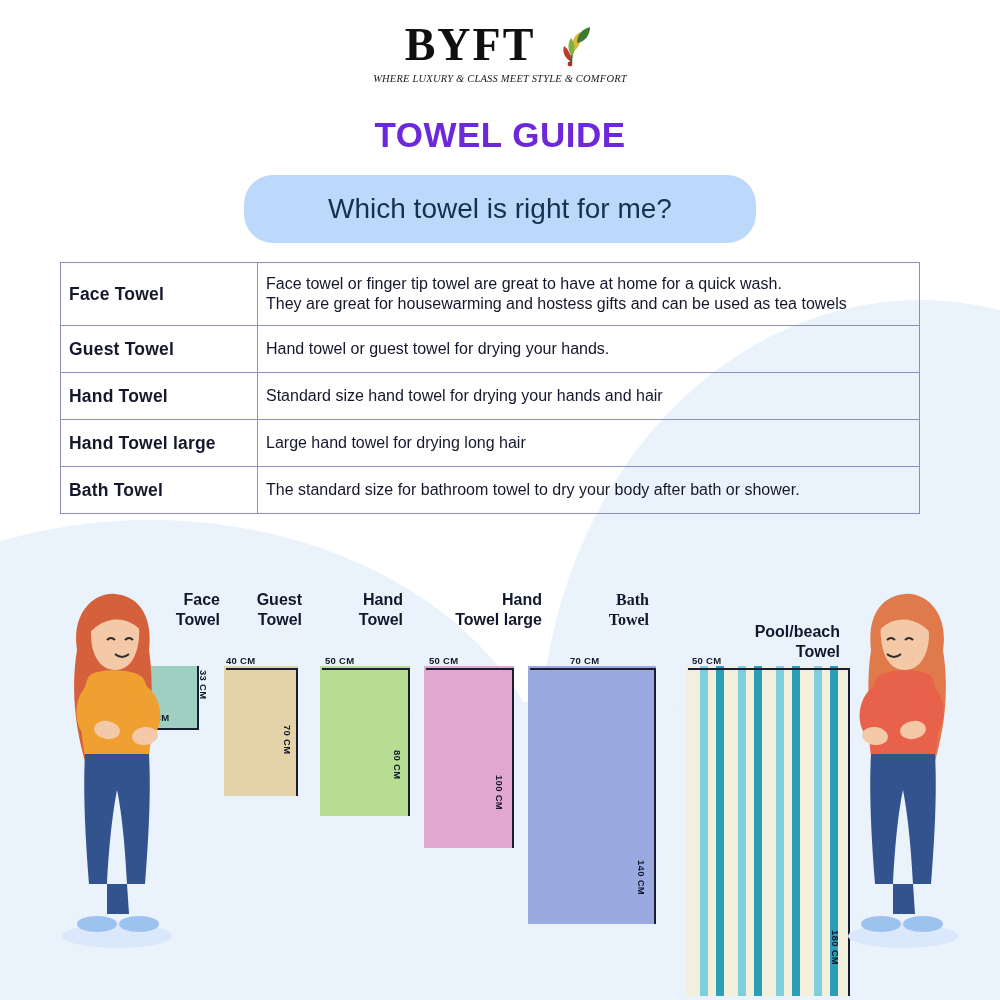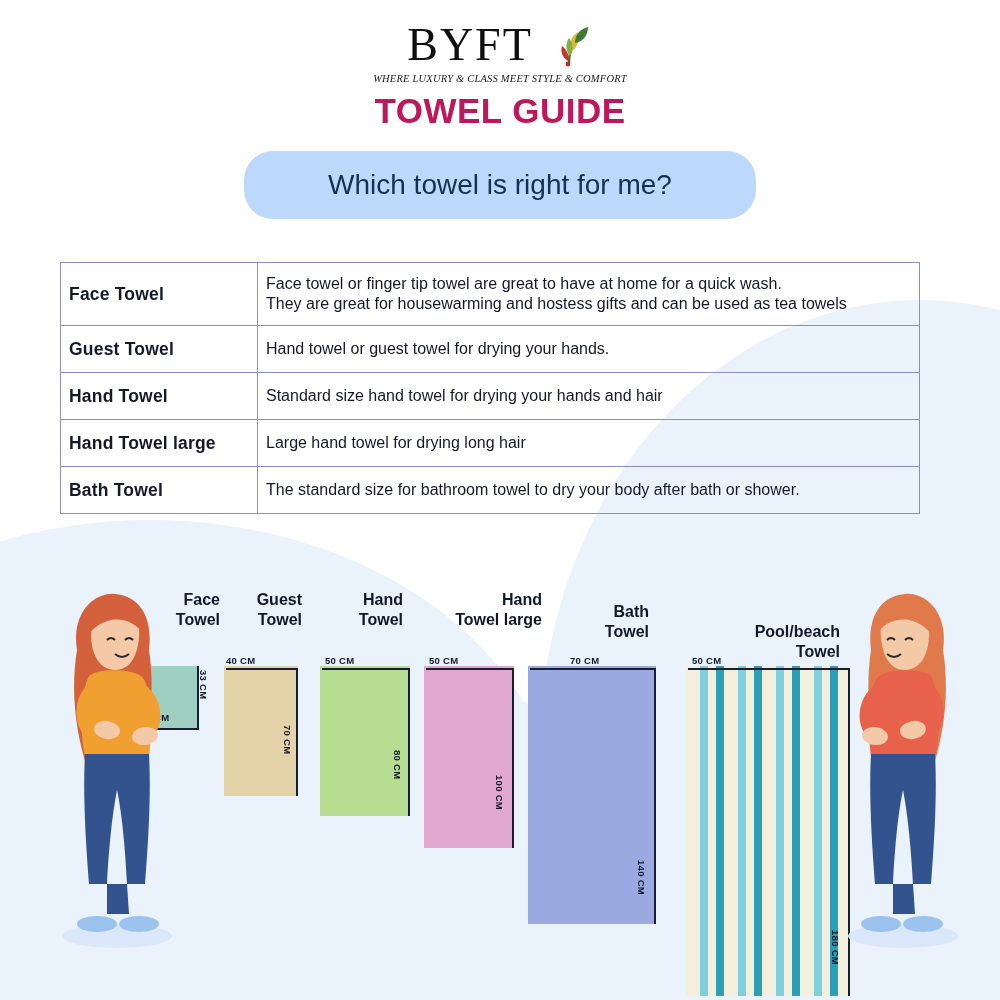--- a/index.html
+++ b/index.html
@@ -34,32 +34,32 @@
     text-align: center;
     padding-top: 22px;
   }
   #brand-row {
     display: flex; align-items: center; justify-content: center;
     gap: 6px;
   }
   #brand-name {
     font-family: "Liberation Serif", serif;
     font-size: 46px; letter-spacing: 2px;
-    font-weight: 400; color: #0f0f0f;
+    font-weight: 700; color: #0f0f0f;
     line-height: 1;
   }
   #brand-tagline {
     font-family: "Liberation Serif", serif;
     font-size: 10.5px; letter-spacing: 0.2px;
     color: #1a1a1a; margin-top: 5px; font-style: italic;
   }
   #guide-title {
     font-family: "Liberation Sans", sans-serif;
     font-weight: bold; font-size: 35px;
-    color: #be185d; margin-top: 7px; letter-spacing: 0.5px;
+    color: #6d28d9; margin-top: 31px; letter-spacing: 0.5px;
   }
   #question-pill {
     margin: 20px auto 0;
     width: 512px; height: 68px;
     background: #bcd9fb; border-radius: 29px;
     display: flex; align-items: center; justify-content: center;
     color: #14314f; font-size: 28px;
   }
 
   
@@ -199,21 +199,21 @@
 Towel</div>
     </div>
     <div class="towel-col" style="left:303px; top:30px; width:100px;">
       <div class="towel-label">Hand
 Towel</div>
     </div>
     <div class="towel-col" style="left:400px; top:30px; width:142px;">
       <div class="towel-label">Hand
 Towel large</div>
     </div>
-    <div class="towel-col" style="left:549px; top:42px; width:100px;">
+    <div class="towel-col" style="left:549px; top:30px; width:100px;font-family:Liberation Serif, serif;">
       <div class="towel-label">Bath
 Towel</div>
     </div>
     <div class="towel-col" style="left:700px; top:30px; width:140px;margin-top:32px;">
       <div class="towel-label">Pool/beach
 Towel</div>
     </div>
 
     <div class="swatch" style="left:137px; top:106px; width:62px; height:62px; background:#9ecfc0;"></div>
     <div class="ruleline" style="left:139px; top:168px; width:60px; height:1.5px;"></div>

